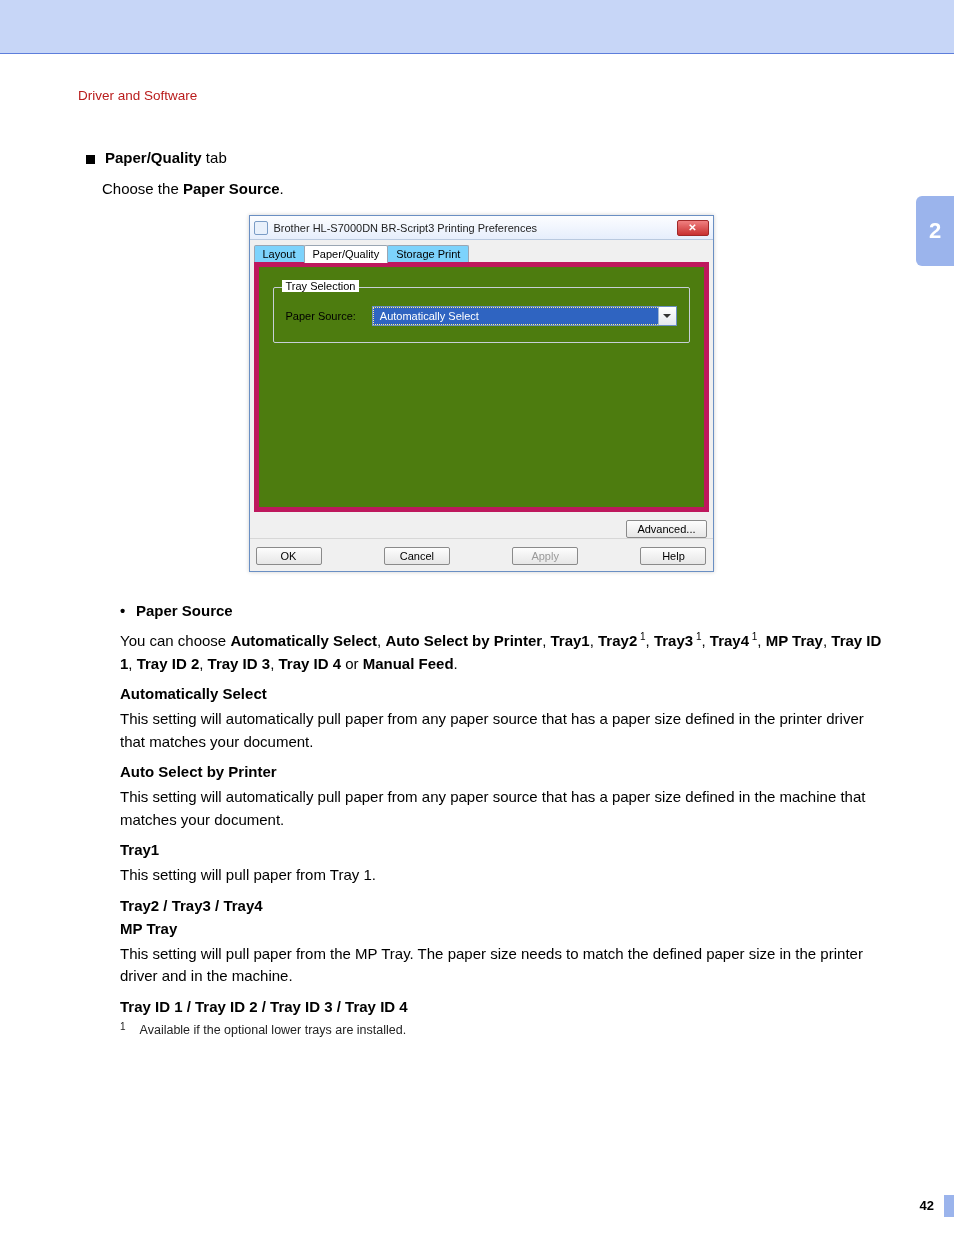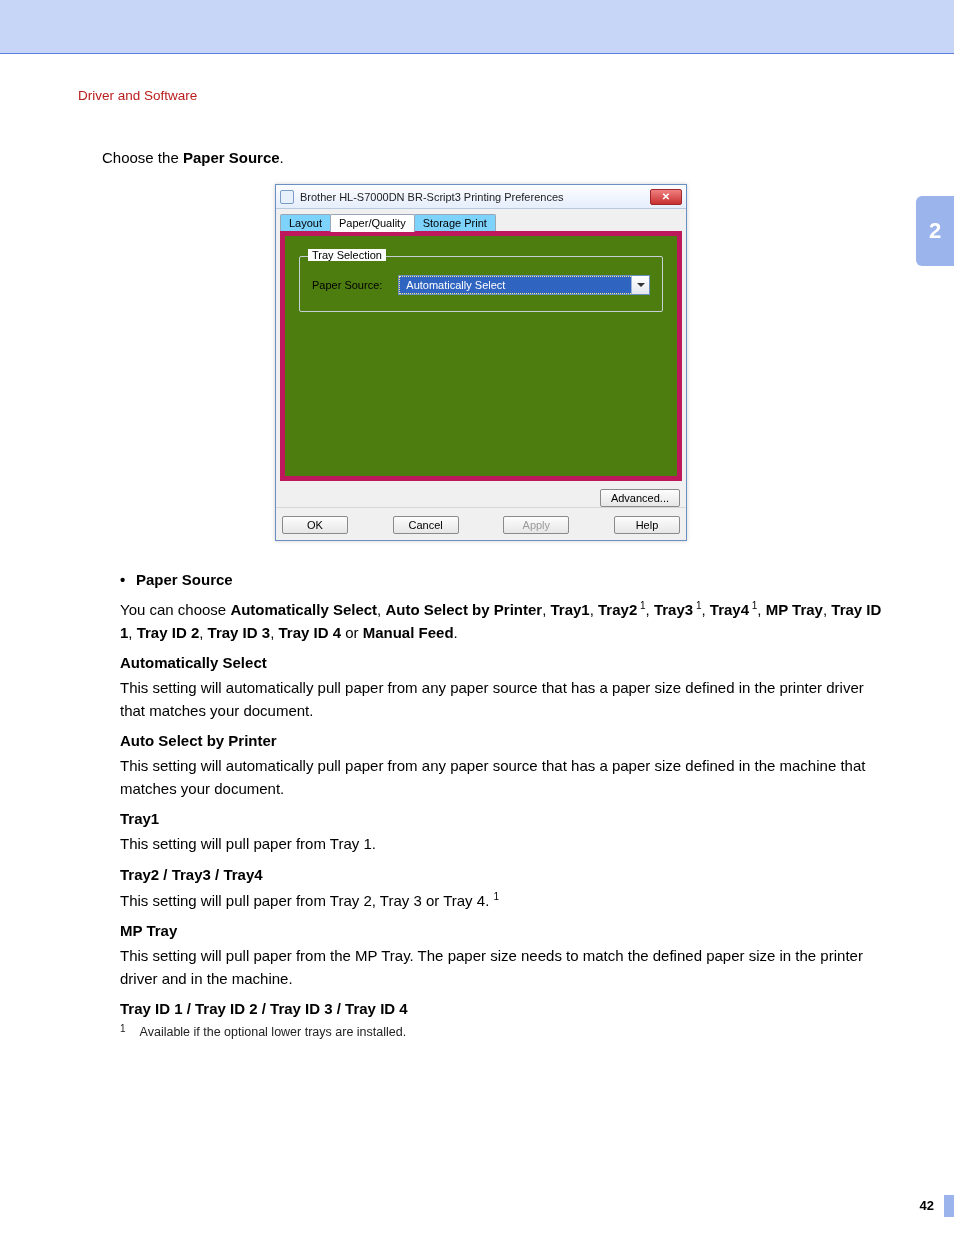--- a/index.html
+++ b/index.html
@@ -55,21 +55,21 @@
   }
   .bullet-row b { font-weight: bold; }
   .indent1 { margin-left: 24px; margin-bottom: 18px; font-size: 15px; }
   
   .dialog-wrap {
     display: flex;
     justify-content: center;
     margin: 8px 0 30px 0;
   }
   .dialog {
-    width: 412px;
+    width: 465px;
     border: 1px solid #6a8fc3;
     background: #f0f0f0;
     font-family: "Segoe UI", Tahoma, sans-serif;
     font-size: 11px;
     color: #000;
     box-shadow: 0 0 4px rgba(0,0,0,0.2);
   }
   .dlg-titlebar {
     background: linear-gradient(#fcfdff,#e6eefc);
     border-bottom: 1px solid #b9c9df;
@@ -236,20 +236,26 @@
 <body>
 
 <div class="top-band"></div>
 
 <div class="chapter-tab">2</div>
 
 <div class="page">
 
   <div class="breadcrumb">Driver and Software</div>
 
+  <div class="bullet-row">
+    <span class="square-bullet"></span>
+    <span>
+      <b>Paper/Quality</b><span> tab</span>
+    </span>
+  </div>
 
   <div class="indent1">
     <span>Choose the </span><b>Paper Source</b><span>.</span>
   </div>
 
   <div class="dialog-wrap">
     <div class="dialog">
       <div class="dlg-titlebar">
         <span class="icon"></span>
         <span class="title">Brother HL-S7000DN BR-Script3 Printing Preferences</span>
@@ -296,23 +302,20 @@
     <div class="h4">Automatically Select</div>
     <div class="desc">This setting will automatically pull paper from any paper source that has a paper size defined in the printer driver that matches your document.</div>
 
     <div class="h4">Auto Select by Printer</div>
     <div class="desc">This setting will automatically pull paper from any paper source that has a paper size defined in the machine that matches your document.</div>
 
     <div class="h4">Tray1</div>
     <div class="desc">This setting will pull paper from Tray 1.</div>
 
     <div class="h4">Tray2 / Tray3 / Tray4</div>
-    <div class="desc">
-      <span>This setting will pull paper from Tray 2, Tray 3 or Tray 4. </span><sup class="fn">1</sup>
-    </div>
 
     <div class="h4">MP Tray</div>
     <div class="desc">This setting will pull paper from the MP Tray. The paper size needs to match the defined paper size in the printer driver and in the machine.</div>
 
     <div class="h4">Tray ID 1 / Tray ID 2 / Tray ID 3 / Tray ID 4</div>
 
     <div class="footnote-row">
       <span class="num">1</span>
       <span>Available if the optional lower trays are installed.</span>
     </div>

